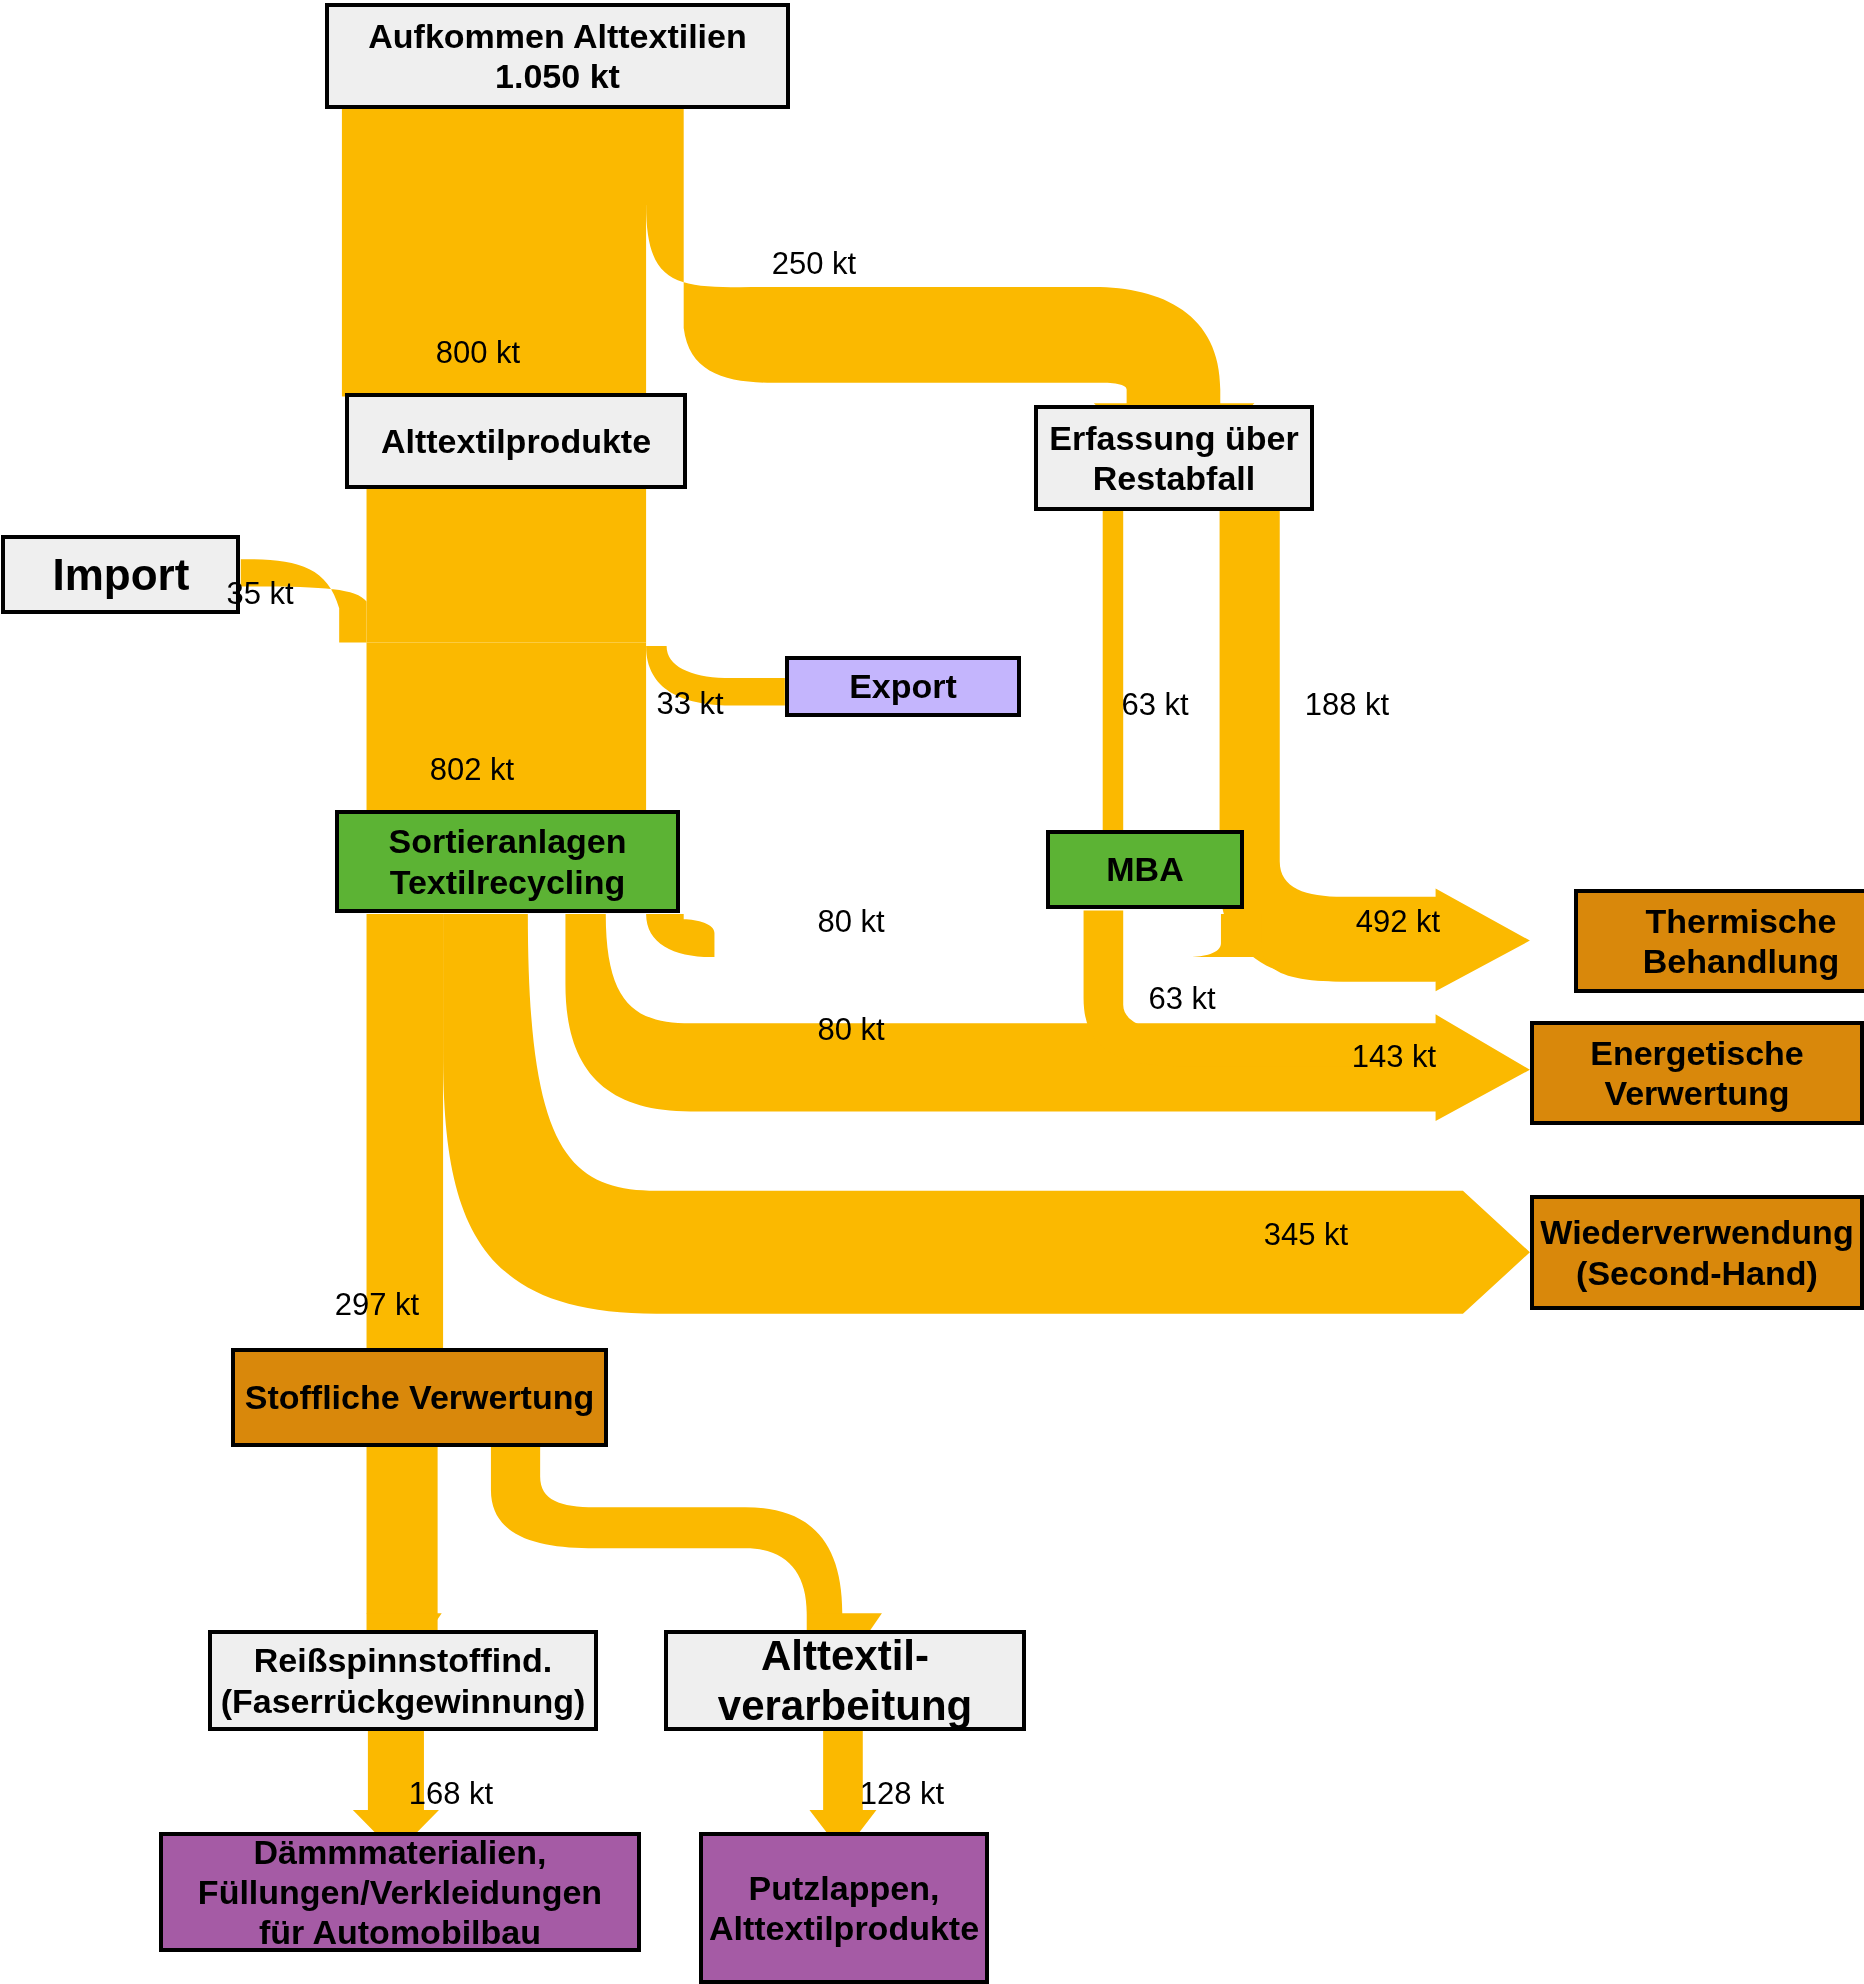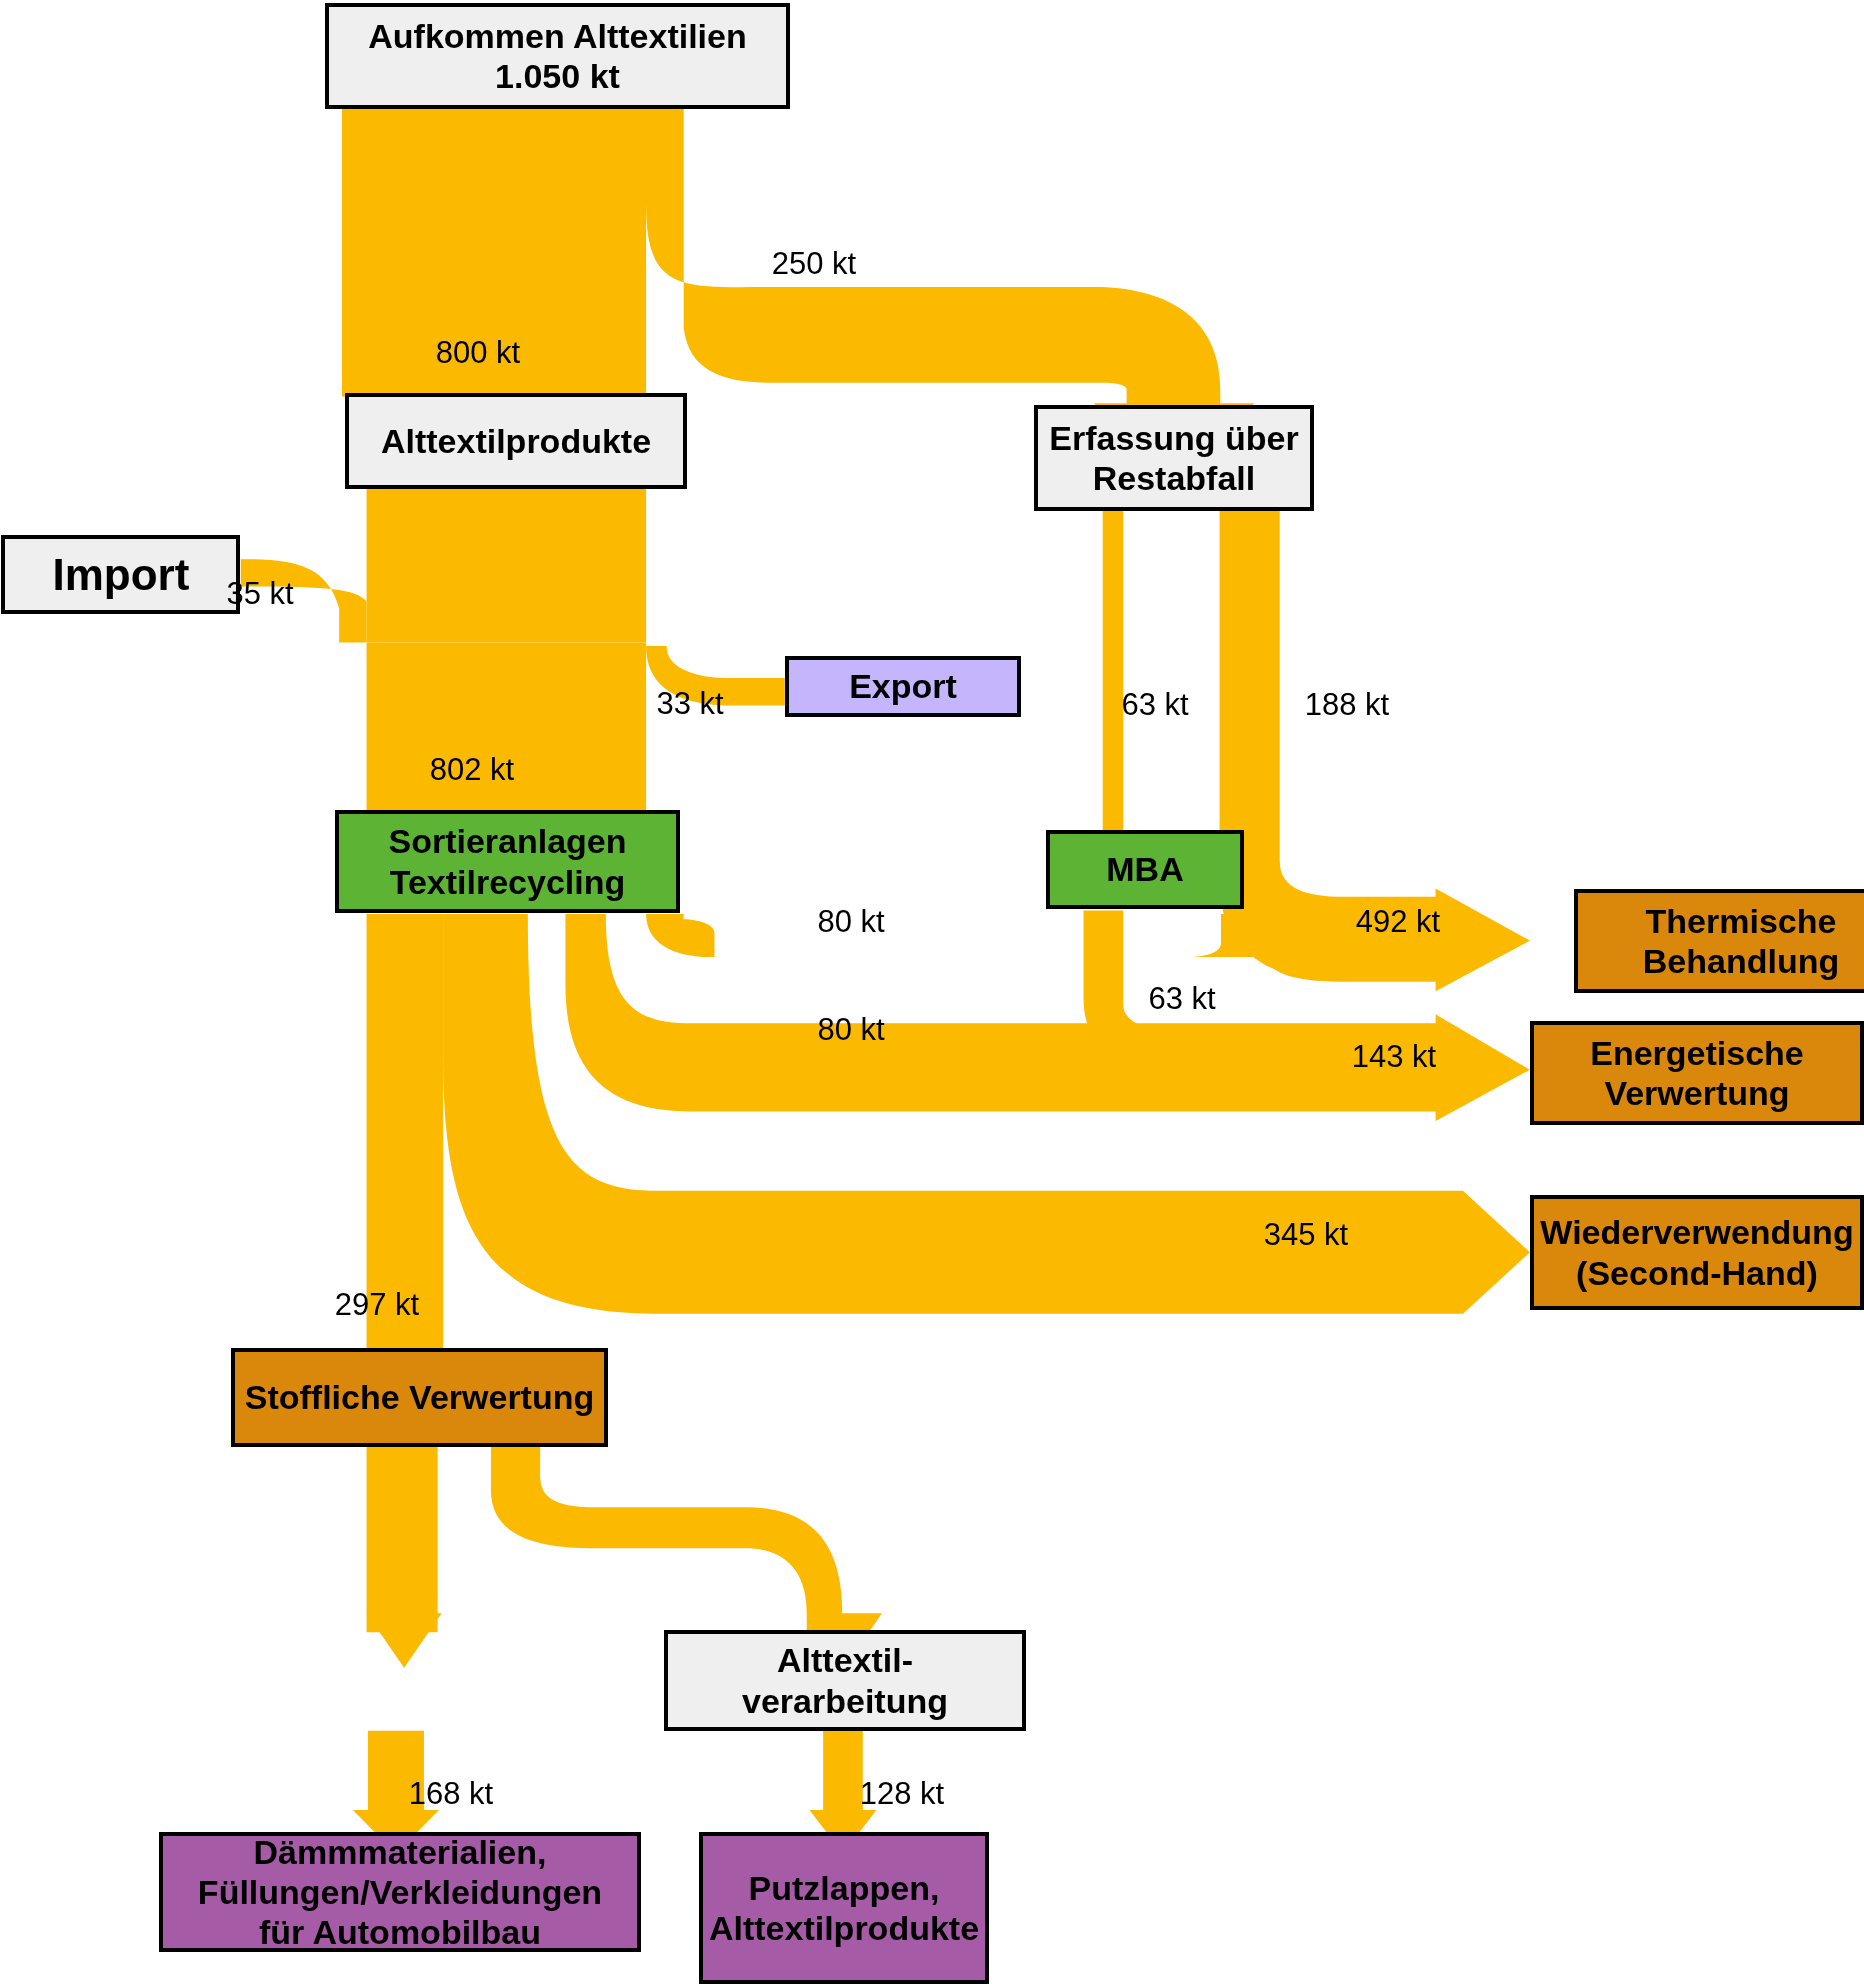--- a/index.html
+++ b/index.html
@@ -233,21 +233,27 @@
     <div>
         <span>Wiederverwendung</span>
         <span>(Second-Hand)</span>
       </div>
   </div>
   <div class="node-box" style="left: 231px; top: 1348px; width: 377px; height: 99px; background: rgb(217, 136, 11); font-size: 34px;">
     <div>
         <span>Stoffliche Verwertung</span>
       </div>
   </div>
-  <div class="node-box" style="left: 664px; top: 1630px; width: 362px; height: 101px; background: rgb(239, 239, 239); font-size: 34px;">
+  <div class="node-box" style="left: 208px; top: 1630px; width: 390px; height: 101px; background: rgb(239, 239, 239); font-size: 34px;">
+    <div>
+        <span>Reißspinnstoffind.</span>
+        <span>(Faserrückgewinnung)</span>
+      </div>
+  </div>
+  <div class="node-box" style="left: 664px; top: 1630px; width: 362px; height: 101px; background: rgb(239, 239, 239); font-size: 42px;">
     <div>
         <span>Alttextil-</span>
         <span>verarbeitung</span>
       </div>
   </div>
   <div class="node-box" style="left: 159px; top: 1832px; width: 482px; height: 120px; background: rgb(165, 91, 165); font-size: 34px;">
     <div>
         <span>Dämmmaterialien,</span>
         <span>Füllungen/Verkleidungen</span>
         <span>für Automobilbau</span>

